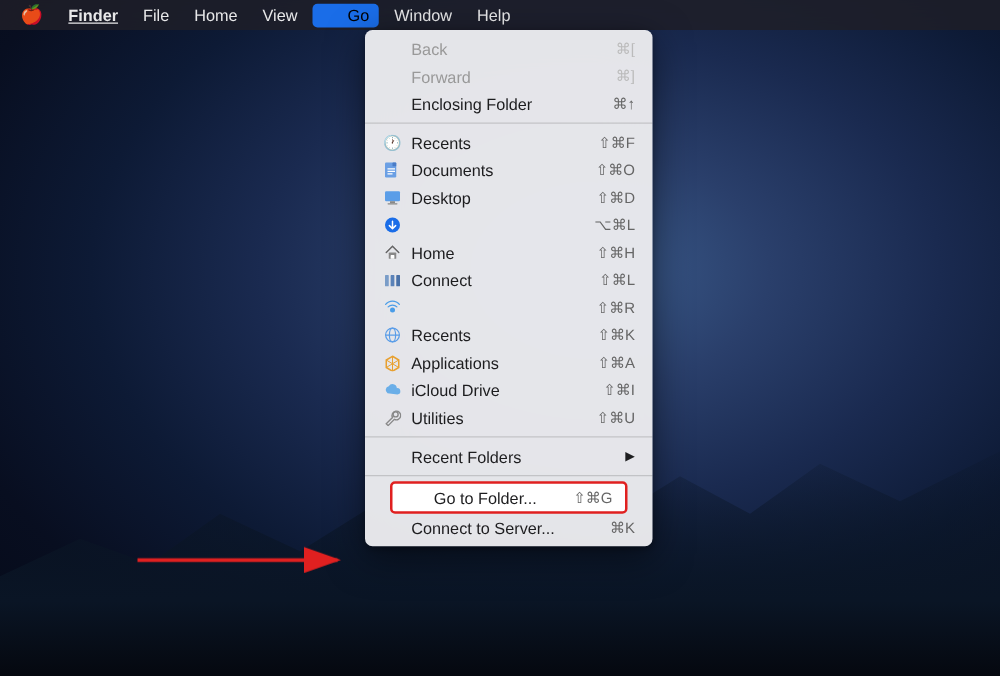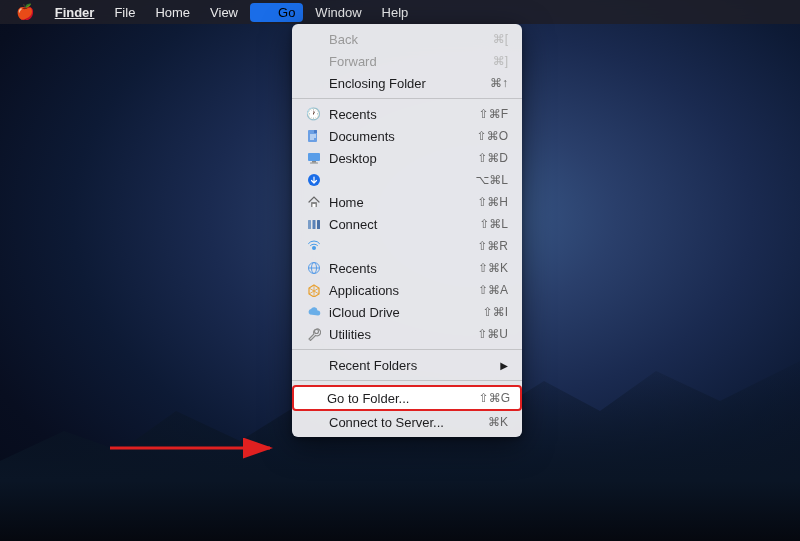--- a/index.html
+++ b/index.html
@@ -148,21 +148,21 @@
       left: 100px;
       z-index: 300;
     }
 
     
     .menu-item.go-to-folder-highlighted {
       background: white;
       color: #1d1d1f;
       border: 2px solid #e02020;
       border-radius: 4px;
-      margin: 0 0;
+      margin: 0 20px;
       padding: 3px 10px;
     }
 
     .menu-item.go-to-folder-highlighted .menu-item-shortcut {
       color: #666;
     }
 
     
     .icon-blue { color: #3d8af0; }
   </style>

